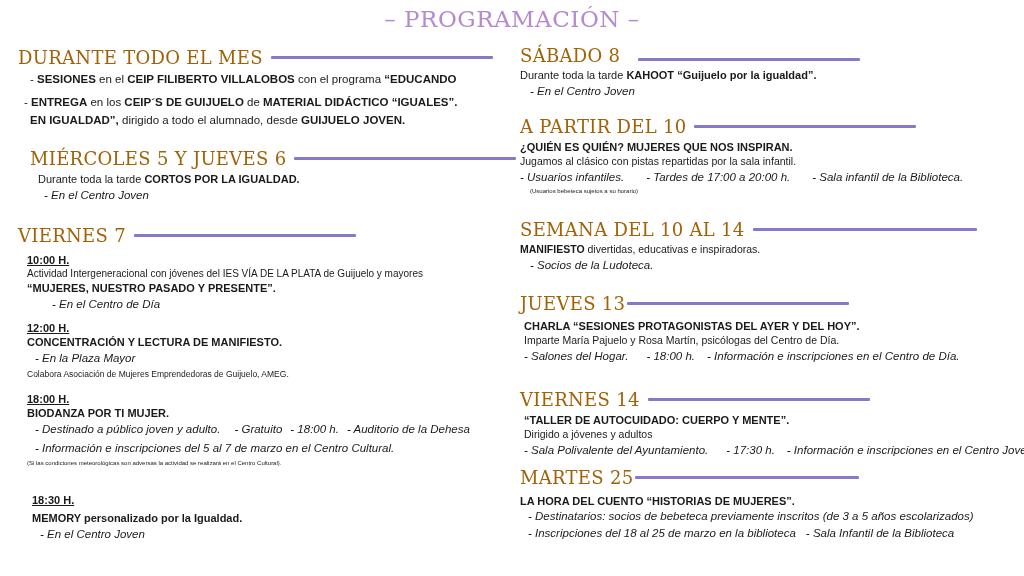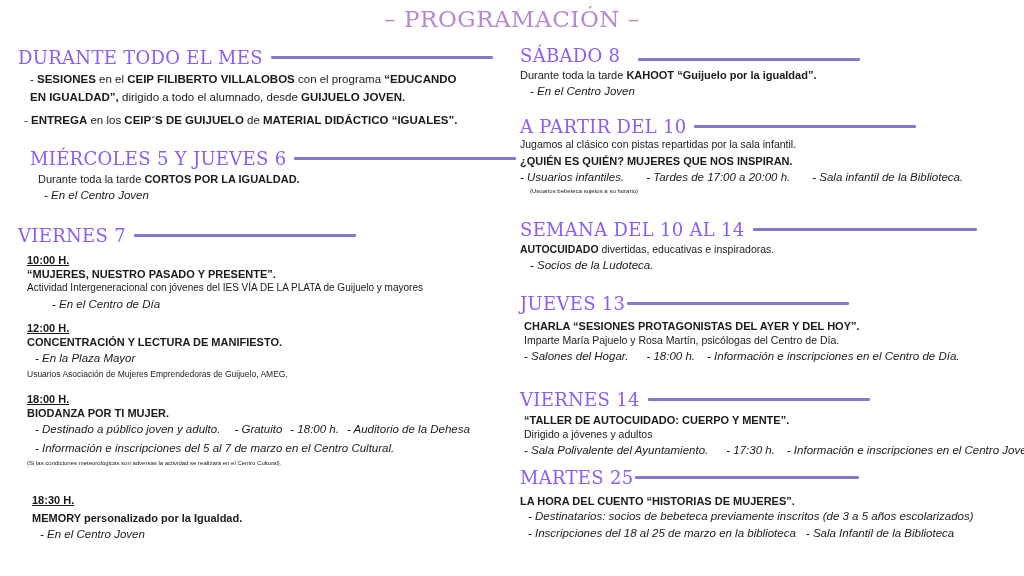--- a/index.html
+++ b/index.html
@@ -10,21 +10,21 @@
     .title {
       position: absolute; top: 6px; left: 0; width: 1024px; text-align: center;
       font-family: "DejaVu Serif", serif; font-size: 23px; color: #b68ad0; letter-spacing: 0.5px;
     }
     .col { position: absolute; top: 0; }
     .col-left { left: 0; width: 505px; }
     .col-right { left: 510px; width: 514px; }
     .sec { position: absolute; }
     .sec-head { display: flex; align-items: center; height: 22px; }
     .sec-head .h {
-      font-family: "DejaVu Serif", serif; font-size: 18px; color: #8b5cf6;
+      font-family: "DejaVu Serif", serif; font-size: 18px; color: #a16207;
       white-space: nowrap; font-weight: normal; letter-spacing: 0.3px;
     }
     .sec-head .rule { height: 3px; background: #8a77c9; margin-left: 8px; border-radius: 1px; }
     .p { font-size: 11px; line-height: 14px; white-space: nowrap; }
     .b { font-weight: bold; }
     .tiny { font-size: 6px; line-height: 9px; white-space: nowrap; }
     .small { font-size: 8.5px; line-height: 12px; white-space: nowrap; }
     .time { font-weight: bold; font-size: 11px; text-decoration: underline; line-height: 14px; }
     .bigp { font-size: 11.5px; line-height: 19px; white-space: nowrap; font-style: italic; }
     .gap { display: inline-block; width: 14px; }
@@ -37,25 +37,25 @@
 <div class="col col-left">
 
   <div class="sec" style="top:46px;left:18px;">
     <div class="sec-head">
       <span class="h">DURANTE TODO EL MES</span>
       <span class="rule" style="width:222px;"></span>
     </div>
     <div class="p" style="margin-left:12px;margin-top:2px;line-height:18px;font-size:11.5px;">
       <span>- </span><b>SESIONES</b><span> en el </span><b>CEIP FILIBERTO VILLALOBOS</b><span> con el programa </span><b>“EDUCANDO</b>
     </div>
+    <div class="p" style="margin-left:6px;margin-top:5px;line-height:18px;font-size:11.5px;">
+      <span>- </span><b>ENTREGA</b><span> en los </span><b>CEIP´S DE GUIJUELO</b><span> de </span><b>MATERIAL DIDÁCTICO “IGUALES”.</b>
+    </div>
     <div class="p" style="margin-left:12px;line-height:18px;font-size:11.5px;">
       <b>EN IGUALDAD”,</b><span> dirigido a todo el alumnado, desde </span><b>GUIJUELO JOVEN.</b>
-    </div>
-    <div class="p" style="margin-left:6px;margin-top:5px;line-height:18px;font-size:11.5px;">
-      <span>- </span><b>ENTREGA</b><span> en los </span><b>CEIP´S DE GUIJUELO</b><span> de </span><b>MATERIAL DIDÁCTICO “IGUALES”.</b>
     </div>
   </div>
 
   <div class="sec" style="top:147px;left:30px;">
     <div class="sec-head">
       <span class="h">MIÉRCOLES 5 Y JUEVES 6</span>
       <span class="rule" style="width:222px;"></span>
     </div>
     <div class="p" style="margin-left:8px;margin-top:3px;">
       <span>Durante toda la tarde </span><b>CORTOS POR LA IGUALDAD.</b>
@@ -65,30 +65,30 @@
 
   <div class="sec" style="top:224px;left:18px;">
     <div class="sec-head">
       <span class="h">VIERNES 7</span>
       <span class="rule" style="width:222px;"></span>
     </div>
   </div>
 
   <div class="sec" style="top:253px;left:27px;">
     <div class="time">10:00 H.</div>
+    <div class="p" style="font-size:10px;">Actividad Intergeneracional con jóvenes del IES VÍA DE LA PLATA de Guijuelo y mayores</div>
     <div class="p b">“MUJERES, NUESTRO PASADO Y PRESENTE”.</div>
-    <div class="p" style="font-size:10px;">Actividad Intergeneracional con jóvenes del IES VÍA DE LA PLATA de Guijuelo y mayores</div>
     <div class="bigp" style="margin-left:25px;">-  En el Centro de Día</div>
   </div>
 
   <div class="sec" style="top:321px;left:27px;">
     <div class="time">12:00 H.</div>
     <div class="p b">CONCENTRACIÓN Y LECTURA DE MANIFIESTO.</div>
     <div class="bigp" style="margin-left:8px;">-  En la Plaza Mayor</div>
-    <div class="small">Usuarios Asociación de Mujeres Emprendedoras de Guijuelo, AMEG.</div>
+    <div class="small">Colabora Asociación de Mujeres Emprendedoras de Guijuelo, AMEG.</div>
   </div>
 
   <div class="sec" style="top:392px;left:27px;">
     <div class="time">18:00 H.</div>
     <div class="p b">BIODANZA POR TI MUJER.</div>
     <div class="bigp" style="margin-left:8px;">
       <span>-  Destinado a público joven y adulto.</span><span class="gap"></span><span>- Gratuito</span><span style="display:inline-block;width:8px;"></span><span>- 18:00 h.</span><span style="display:inline-block;width:8px;"></span><span>- Auditorio de la Dehesa</span>
     </div>
     <div class="bigp" style="margin-left:8px;">- Información e inscripciones del 5 al 7 de marzo en el Centro Cultural.</div>
     <div class="tiny" style="margin-top:1px;">(Si las condiciones meteorológicas son adversas la actividad se realizará en el Centro Cultural).</div>
@@ -112,35 +112,35 @@
       <span>Durante toda la tarde </span><b>KAHOOT “Guijuelo por la igualdad”.</b>
     </div>
     <div class="bigp" style="margin-left:10px;">-  En el Centro Joven</div>
   </div>
 
   <div class="sec" style="top:115px;left:10px;">
     <div class="sec-head">
       <span class="h">A PARTIR DEL 10</span>
       <span class="rule" style="width:222px;"></span>
     </div>
+    <div class="p b" style="margin-top:3px;">¿QUIÉN ES QUIÉN? MUJERES QUE NOS INSPIRAN.</div>
     <div class="p" style="font-size:10.5px;">Jugamos al clásico con pistas repartidas por la sala infantil.</div>
-    <div class="p b" style="margin-top:3px;">¿QUIÉN ES QUIÉN? MUJERES QUE NOS INSPIRAN.</div>
     <div class="bigp">
       <span>-  Usuarios infantiles.</span><span style="display:inline-block;width:22px;"></span><span>- Tardes de 17:00 a 20:00 h.</span><span style="display:inline-block;width:22px;"></span><span>- Sala infantil de la Biblioteca.</span>
     </div>
     <div class="tiny" style="margin-left:10px;">(Usuarios bebeteca sujetos a su horario)</div>
   </div>
 
   <div class="sec" style="top:218px;left:10px;">
     <div class="sec-head">
       <span class="h">SEMANA DEL 10 AL 14</span>
       <span class="rule" style="width:224px;"></span>
     </div>
     <div class="p" style="margin-top:2px;font-size:10.5px;">
-      <b>AUTOCUIDADO</b><span> divertidas, educativas e inspiradoras.</span>
+      <b>MANIFIESTO</b><span> divertidas, educativas e inspiradoras.</span>
     </div>
     <div class="bigp" style="margin-left:10px;">-  Socios de la Ludoteca.</div>
   </div>
 
   <div class="sec" style="top:292px;left:10px;">
     <div class="sec-head">
       <span class="h">JUEVES 13</span>
       <span class="rule" style="width:222px;margin-left:2px;"></span>
     </div>
     <div class="p b" style="margin-top:5px;margin-left:4px;">CHARLA “SESIONES PROTAGONISTAS DEL AYER Y DEL HOY”.</div>

